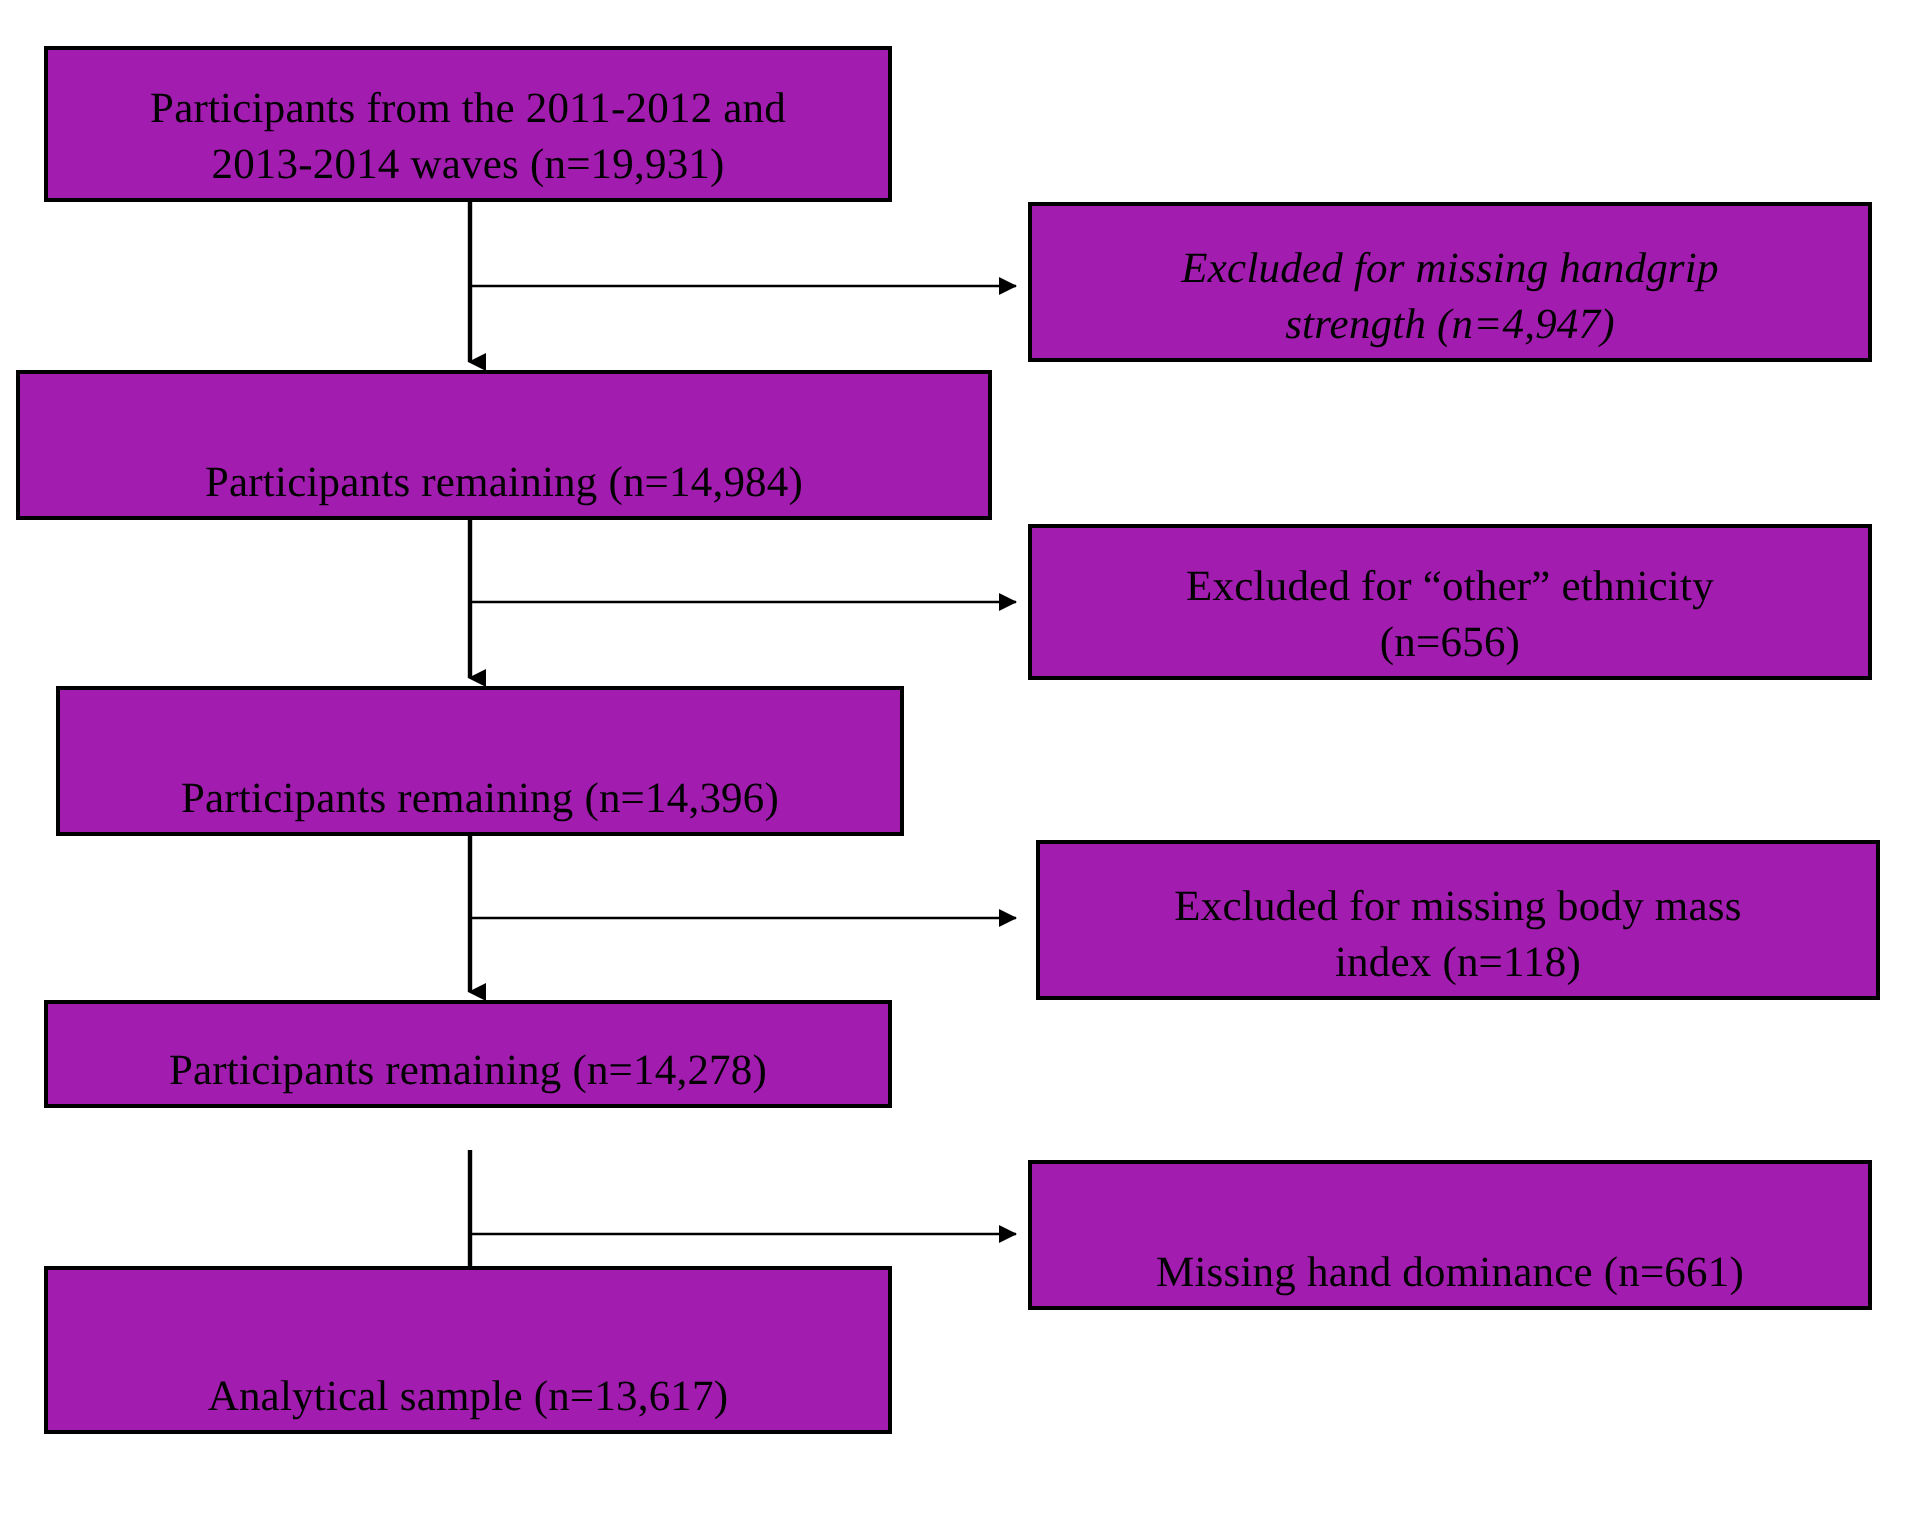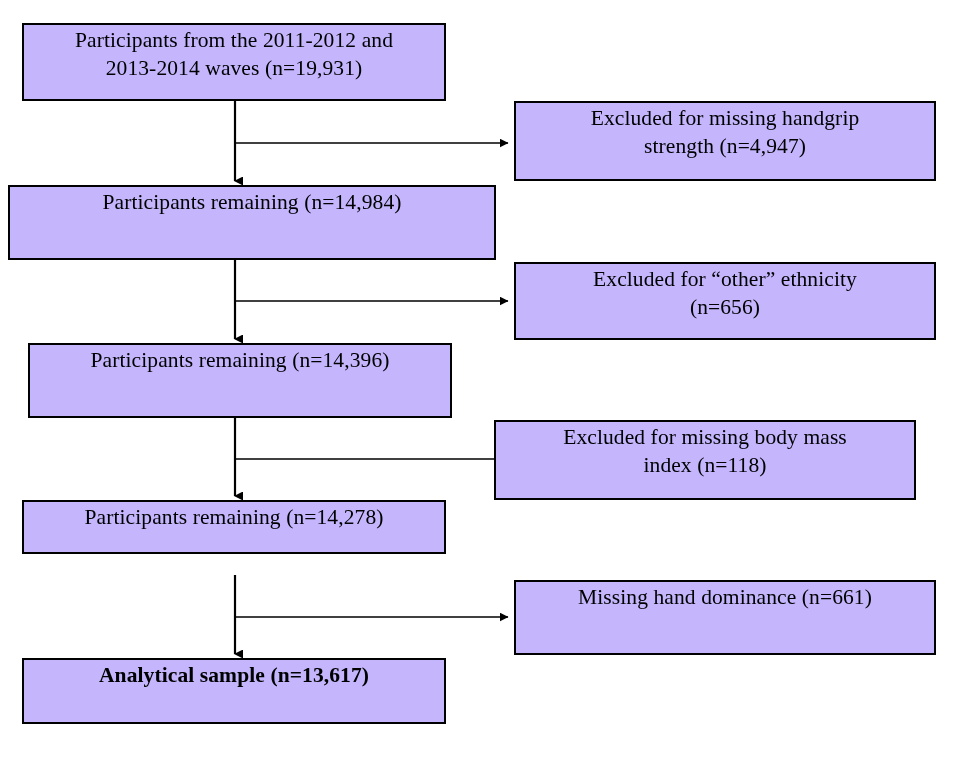--- a/index.html
+++ b/index.html
@@ -20,23 +20,23 @@
     position: absolute;
     left: 0;
     top: 0;
     width: 960px;
     height: 758px;
   }
   .node-box {
     position: absolute;
     box-sizing: border-box;
     border: 2.5px solid #000000;
-    background: #c4b5fd;
+    background: #a21caf;
     display: flex;
-    align-items: flex-start;
+    align-items: flex-end;
     justify-content: center;
     text-align: center;
     padding: 2px 8px;
   }
   .node-text {
     font-size: 21.5px;
     line-height: 1.30;
     letter-spacing: 0.1px;
     white-space: pre-line;
     display: block;
@@ -85,48 +85,48 @@
       <line x1="235" y1="575" x2="235" y2="654" stroke="#000000" stroke-width="2.2" marker-end="url(#arrow-down)"></line>
       <line x1="235" y1="617" x2="508" y2="617" stroke="#000000" stroke-width="1.3" marker-end="url(#arrow-right)"></line>
     </g>
   </svg>
 
   <div class="node-box" style="left:22px; top:23px; width:424px; height:78px;">
     <span class="node-text">Participants from the 2011-2012 and
 2013-2014 waves (n=19,931)</span>
   </div>
 
-  <div class="node-box" style="left:514px; top:101px; width:422px; height:80px;">
+  <div class="node-box" style="left:514px; top:101px; width:422px; height:80px;font-style:italic;">
     <span class="node-text">Excluded for missing handgrip
 strength (n=4,947)</span>
   </div>
 
   <div class="node-box" style="left:8px; top:185px; width:488px; height:75px;">
     <span class="node-text">Participants remaining (n=14,984)</span>
   </div>
 
   <div class="node-box" style="left:514px; top:262px; width:422px; height:78px;">
     <span class="node-text">Excluded for “other” ethnicity
 (n=656)</span>
   </div>
 
   <div class="node-box" style="left:28px; top:343px; width:424px; height:75px;">
     <span class="node-text">Participants remaining (n=14,396)</span>
   </div>
 
-  <div class="node-box" style="left:494px; top:420px; width:422px; height:80px;">
+  <div class="node-box" style="left:518px; top:420px; width:422px; height:80px;">
     <span class="node-text">Excluded for missing body mass
 index (n=118)</span>
   </div>
 
   <div class="node-box" style="left:22px; top:500px; width:424px; height:54px;">
     <span class="node-text">Participants remaining (n=14,278)</span>
   </div>
 
   <div class="node-box" style="left:514px; top:580px; width:422px; height:75px;">
     <span class="node-text">Missing hand dominance (n=661)</span>
   </div>
 
-  <div class="node-box" style="left:22px; top:658px; width:424px; height:66px;font-weight:bold;">
+  <div class="node-box" style="left:22px; top:633px; width:424px; height:84px;">
     <span class="node-text">Analytical sample (n=13,617)</span>
   </div>
 
 </div>
 
 </body></html>

